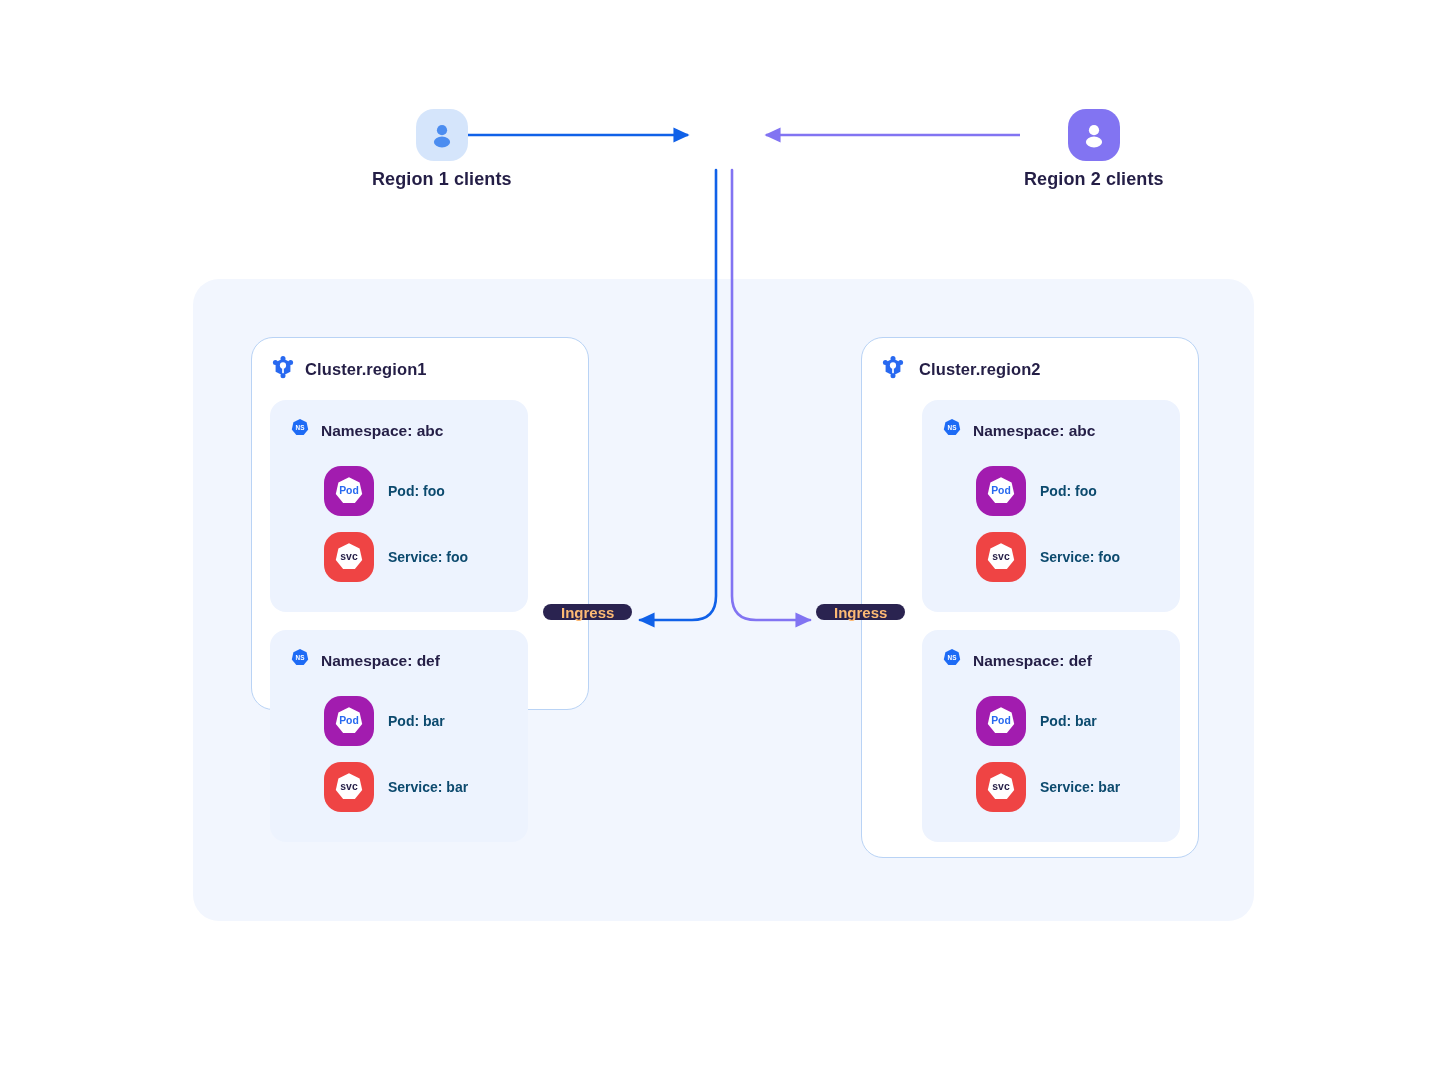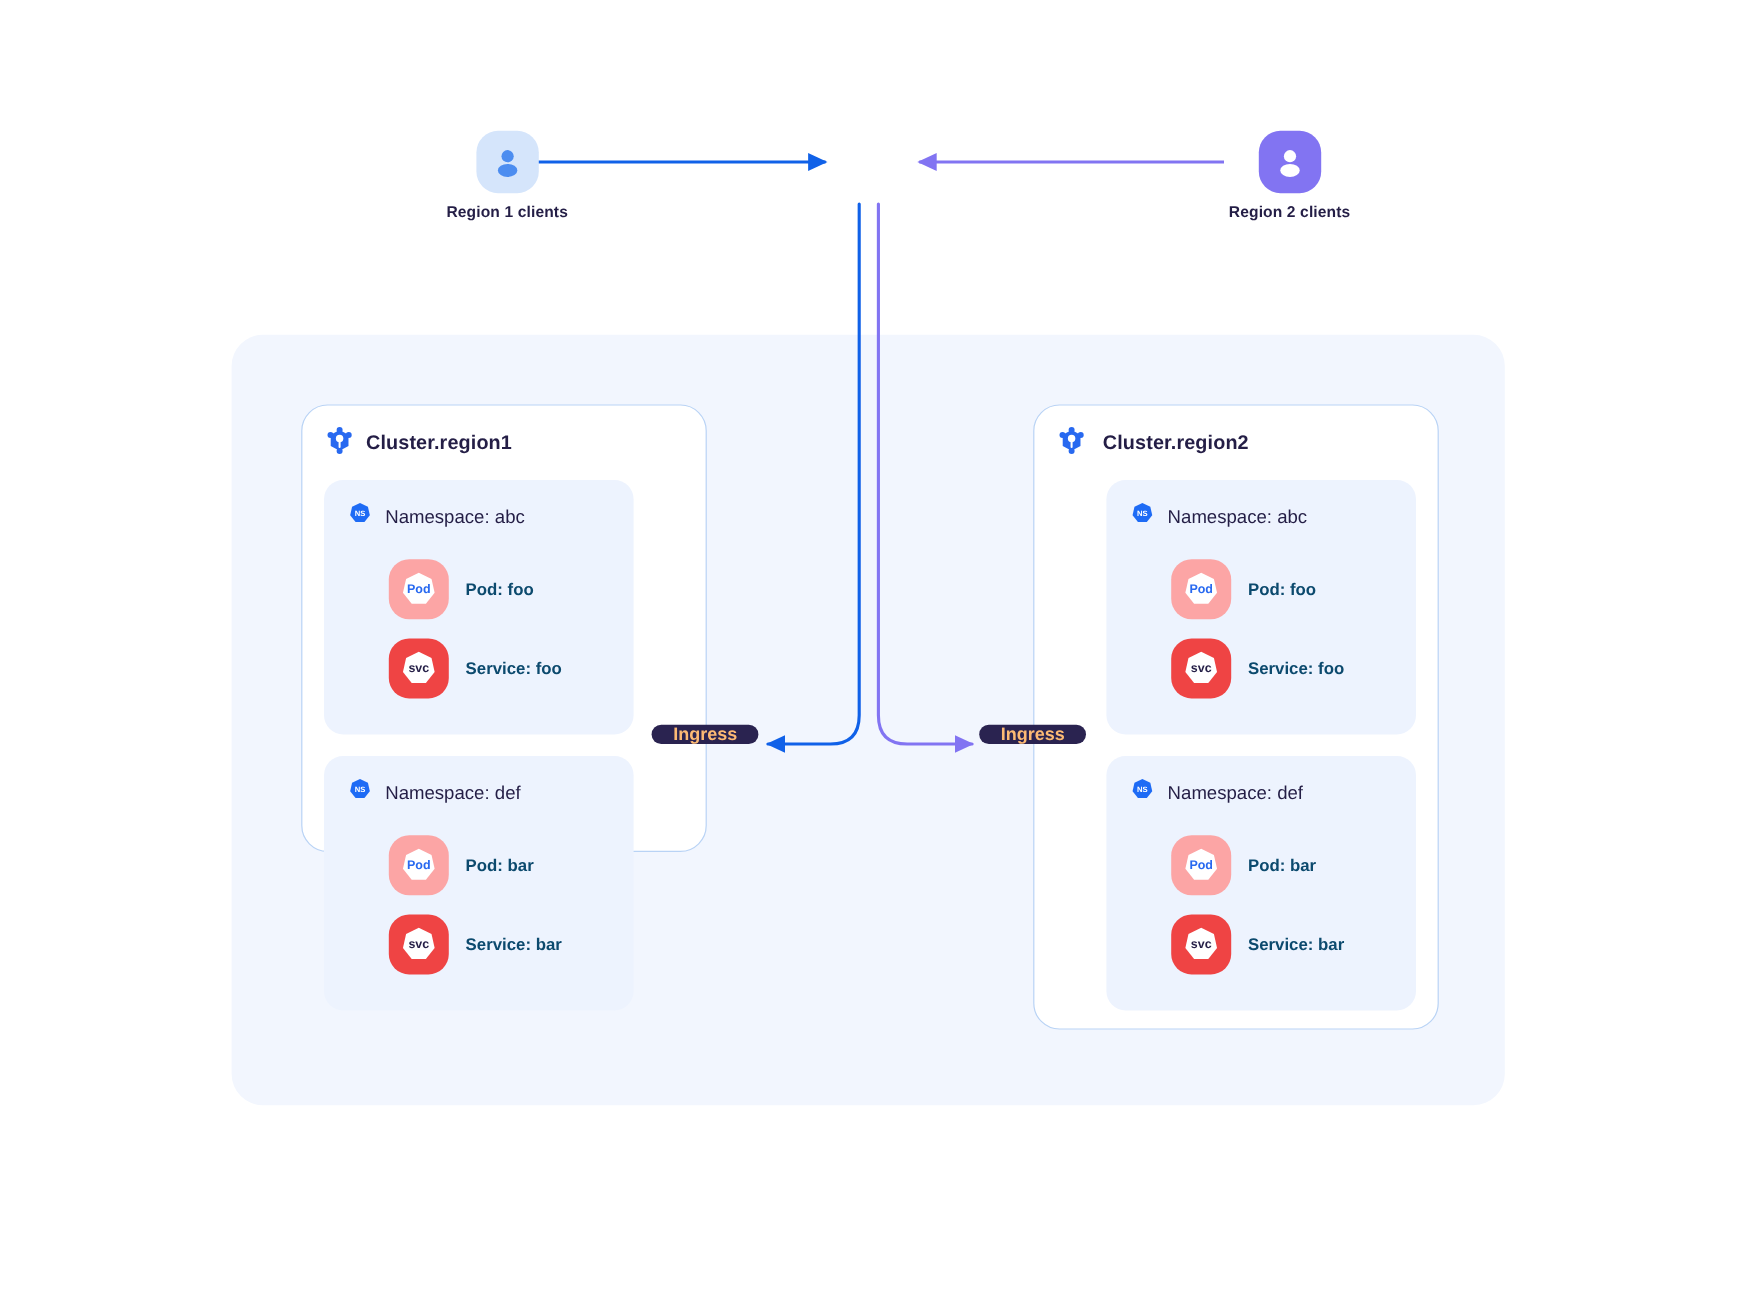--- a/index.html
+++ b/index.html
@@ -78,21 +78,21 @@
 
   .ns-header {
     position: absolute;
     left: 19px; top: 18px;
     display: flex;
     align-items: center;
     gap: 10px;
   }
   .ns-label {
     font-size: 15.5px;
-    font-weight: 400;
+    font-weight: 700;
     color: #241E46;
     white-space: nowrap;
   }
 
   .res-row {
     position: absolute;
     left: 54px;
     display: flex;
     align-items: center;
     gap: 14px;
@@ -111,35 +111,35 @@
     position: relative;
     display: flex;
     align-items: center;
     justify-content: center;
     flex: 0 0 auto;
   }
   .tile-pod, .tile-svc {
     width: 50px; height: 50px;
     border-radius: 17px;
   }
-  .tile-pod { background: #fca5a5; }
+  .tile-pod { background: #a21caf; }
   .tile-svc { background: #ef4444; }
   .tile svg { display: block; }
 
   
   .node {
     position: absolute;
     z-index: 6;
     display: flex;
     flex-direction: column;
     align-items: center;
   }
   .node-caption {
     margin-top: 8px;
-    font-size: 13px;
+    font-size: 18px;
     font-weight: 700;
     color: #241E46;
     white-space: nowrap;
     letter-spacing: .1px;
   }
   .client-tile {
     width: 52px; height: 52px;
     border-radius: 18px;
     display: flex; align-items: center; justify-content: center;
   }

